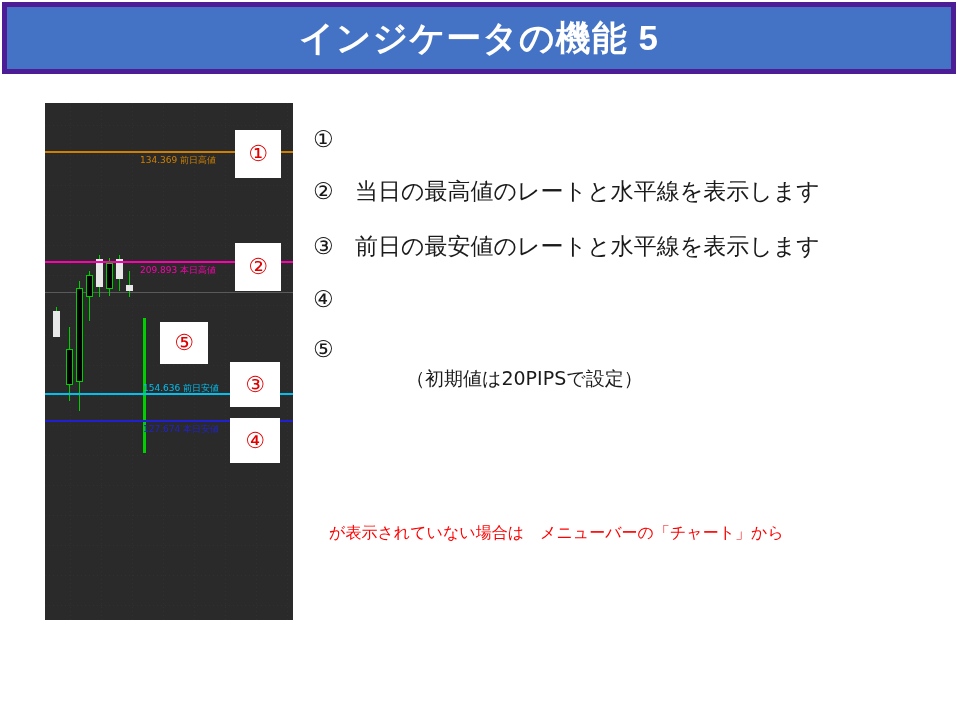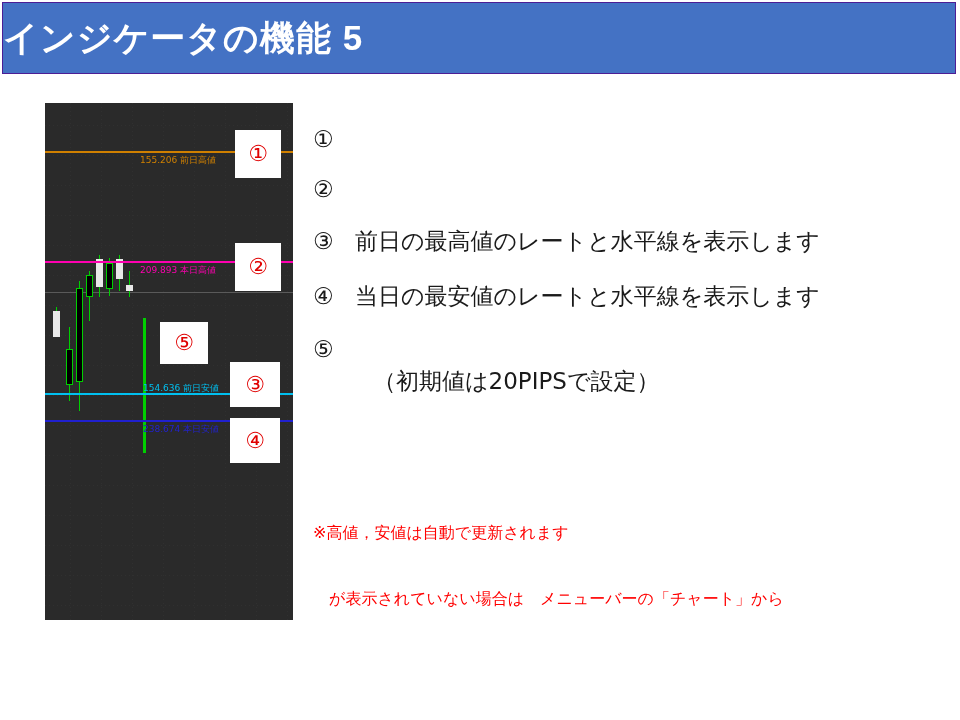--- a/index.html
+++ b/index.html
@@ -16,25 +16,25 @@
   }
 
   
   #title-banner {
     position: absolute;
     left: 2px;
     top: 2px;
     width: 954px;
     height: 72px;
     background: #4472c4;
-    border: 1px solid #4c1d95;
+    border: 5px solid #4c1d95;
     box-sizing: border-box;
     display: flex;
     align-items: center;
-    justify-content: flex-start;
+    justify-content: center;
   }
   #title-text {
     color: #ffffff;
     font-size: 35px;
     font-weight: bold;
     letter-spacing: 1px;
     white-space: nowrap;
   }
 
   
@@ -144,23 +144,23 @@
     font-size: 23px;
     color: #1a1a1a;
     font-family: "DejaVu Sans", "Liberation Sans", sans-serif;
   }
   .item-num {
     width: 42px;
     flex: none;
     font-size: 23px;
   }
   .item-sub {
-    font-size: 23px;
+    font-size: 19px;
     color: #1a1a1a;
-    margin-left: 60px;
+    margin-left: 93px;
     margin-top: -20px;
     font-family: "DejaVu Sans", "Liberation Sans", sans-serif;
   }
 
   #notes {
     position: absolute;
     left: 313px;
     top: 478px;
     color: #ff0000;
     font-size: 16px;
@@ -230,30 +230,30 @@
 
   <div class="candle-wick" style="left:74px; top:152px; height:36px;"></div>
   <div class="candle-body body-filled" style="left:71px; top:156px; height:20px;"></div>
 
   <div class="candle-wick" style="left:84px; top:168px; height:26px;"></div>
   <div class="candle-body body-filled" style="left:81px; top:182px; height:6px;"></div>
 
   <div class="vol-bar" style="left:98px; top:215px; height:135px;"></div>
 
   <div class="hline" style="top:48px; background:#d08000;"></div>
-  <div class="hlabel" style="top:52px; left:95px; color:#d08000;">155.206 前日高値</div>
+  <div class="hlabel" style="top:52px; left:95px; color:#d08000;">134.369 前日高値</div>
 
   <div class="hline" style="top:158px; background:#ff00b0;"></div>
   <div class="hlabel" style="top:162px; left:95px; color:#ff00b0;">209.893 本日高値</div>
 
   <div class="hline" style="top:290px; background:#00c0f0;"></div>
   <div class="hlabel" style="top:280px; left:98px; color:#00c0f0;">154.636 前日安値</div>
 
   <div class="hline" style="top:317px; background:#2020d0;"></div>
-  <div class="hlabel" style="top:321px; left:98px; color:#2222cc;">238.674 本日安値</div>
+  <div class="hlabel" style="top:321px; left:98px; color:#2222cc;">127.674 本日安値</div>
 </div>
 
 <div class="callout" style="left:235px; top:130px; width:46px; height:48px;">
   <span>①</span>
 </div>
 <div class="callout" style="left:235px; top:243px; width:46px; height:48px;">
   <span>②</span>
 </div>
 <div class="callout" style="left:230px; top:362px; width:50px; height:45px;">
   <span>③</span>
@@ -266,35 +266,34 @@
 </div>
 
 <div id="item-list">
 
   <div class="item-row">
     <span class="item-num">①</span>
   </div>
 
   <div class="item-row">
     <span class="item-num">②</span>
+    <span>当日の最高値のレートと水平線を表示します</span>
   </div>
 
   <div class="item-row">
     <span class="item-num">③</span>
-    <span>前日の最高値のレートと水平線を表示します</span>
+    <span>前日の最安値のレートと水平線を表示します</span>
   </div>
 
   <div class="item-row">
     <span class="item-num">④</span>
-    <span>当日の最安値のレートと水平線を表示します</span>
   </div>
 
   <div class="item-row" style="margin-bottom:4px;">
     <span class="item-num">⑤</span>
   </div>
   <div class="item-sub" style="margin-top:0;">（初期値は20PIPSで設定）</div>
 </div>
 
 <div id="notes">
-  <div class="note-line">※高値，安値は自動で更新されます</div>
   <div class="note-line">　が表示されていない場合は　メニューバーの「チャート」から</div>
   
 </div>
 
 </body></html>

